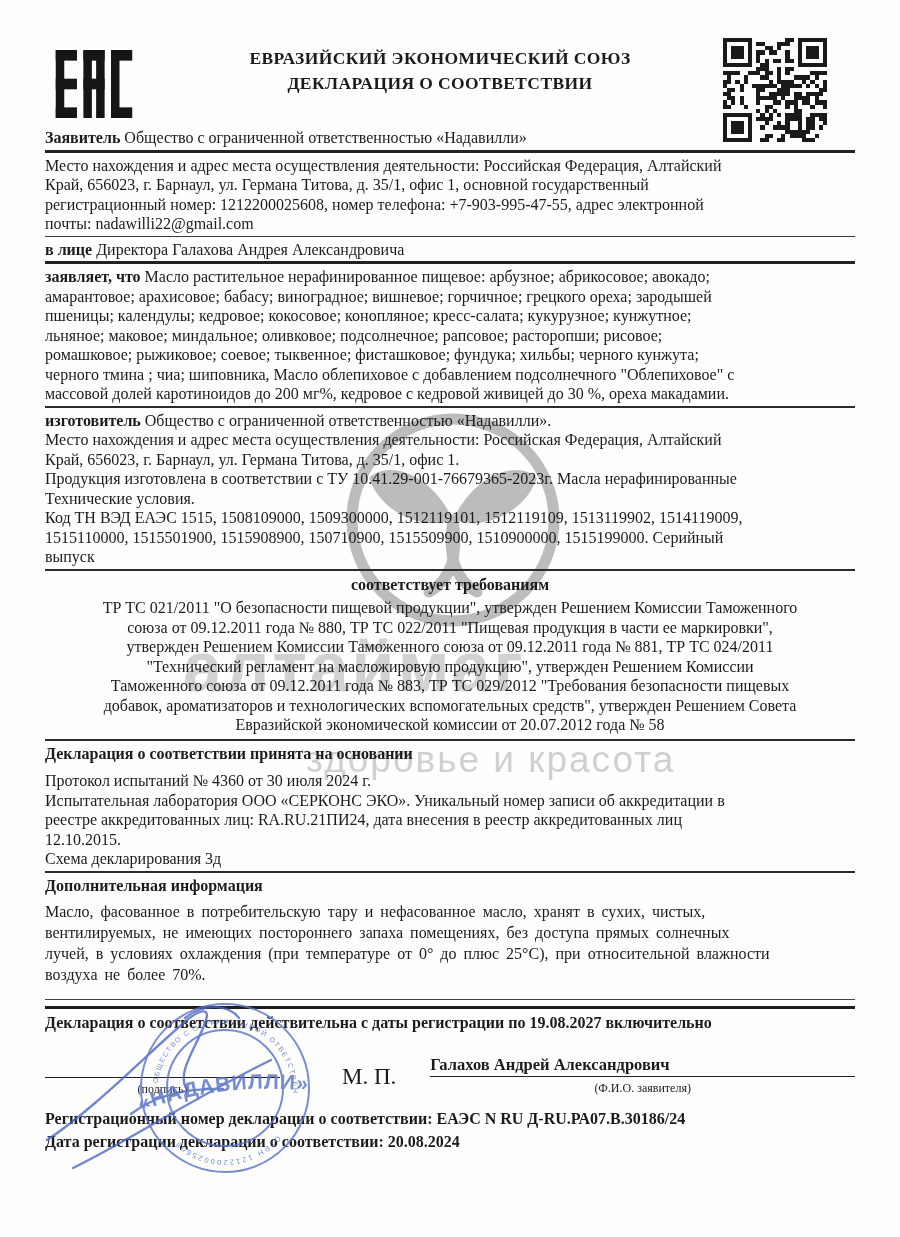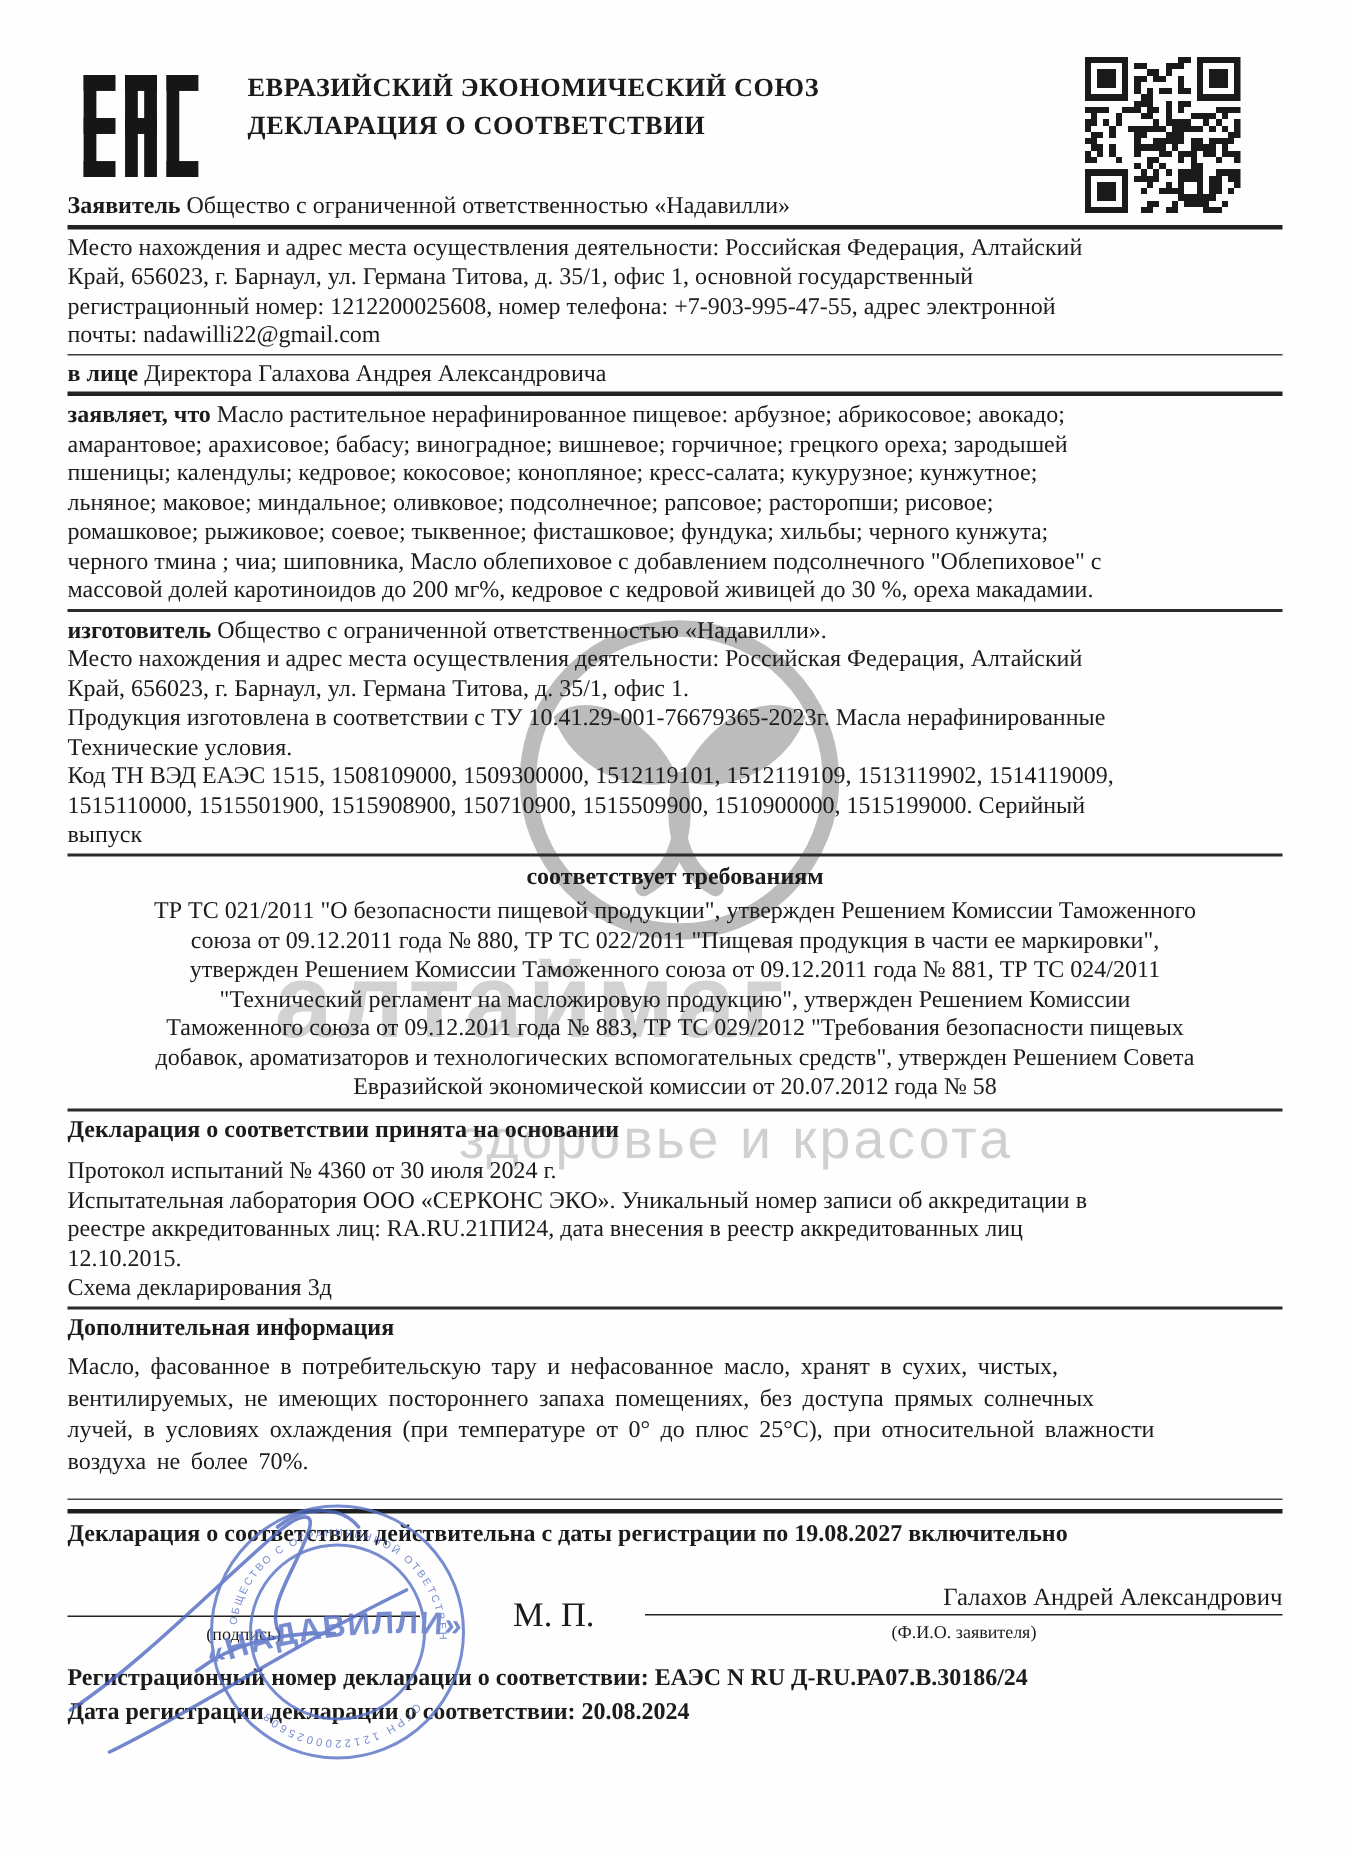--- a/index.html
+++ b/index.html
@@ -13,21 +13,21 @@
   b.lbl{font-weight:bold;}
   .preline{white-space:pre-line;}
   .rule{border:0;border-top:2px solid #2b2b2b;margin:2px 0 3px 0;}
   .rule-thin{border-top:1px solid #3a3a3a;}
   .rule-thick{border-top:3px solid #222;}
   .dbl{margin-top:14px;border-top:1px solid #444;}
   .dbl2{margin-top:6px;border-top:3px solid #1e1e1e;margin-bottom:4px;}
   
   .hdr{position:relative;height:94px;margin-top:34px;}
   .eac{position:absolute;left:10px;top:16px;}
-  .title{position:absolute;left:120px;right:140px;top:12px;text-align:left;
+  .title{position:absolute;left:120px;right:140px;top:12px;text-align:center;
          font-weight:bold;font-size:17.5px;line-height:25px;letter-spacing:.4px;}
   .qr{position:absolute;right:28px;top:4px;}
   
   .sec{margin:0;}
   .mt4{margin-top:4px;text-align:center;} .mt6{margin-top:6px;} .mt8{margin-top:8px;}
   .lh21{line-height:21px;}
   .wsp{word-spacing:3px;}
   .boldline{font-weight:bold;}
   
   .wm{position:absolute;z-index:1;pointer-events:none;
@@ -36,21 +36,21 @@
             letter-spacing:3px;opacity:.8;}
   .wm-tag{left:306px;top:750px;font-size:37px;color:#cccccc;letter-spacing:2px;opacity:.9;}
   .wm-emblem{left:335px;top:408px;}
   
   .sig-row{display:flex;margin-top:22px;}
   .sig-left{width:235px;margin-top:22px;}
   .sig-mp{margin:12px 34px 0 62px;font-size:23px;}
   .sig-right{flex:1;}
   .sig-line{border-bottom:1.6px solid #222;height:0;}
   .sig-cap{text-align:center;font-size:12px;margin-top:2px;}
-  .sig-name{text-align:right;font-size:16.5px;margin-bottom:2px;}
+  .sig-name{text-align:left;font-size:16.5px;margin-bottom:2px;font-weight:bold;}
   .reg{margin-top:8px;font-weight:bold;line-height:23px;}
   .stamp{position:absolute;left:35px;top:992px;z-index:3;}
 </style>
 </head>
 <body>
 
 <div class="page">
 
   <div class="wm wm-brand">алтаймаг</div>
   <div class="wm wm-tag">здоровье и красота</div>

